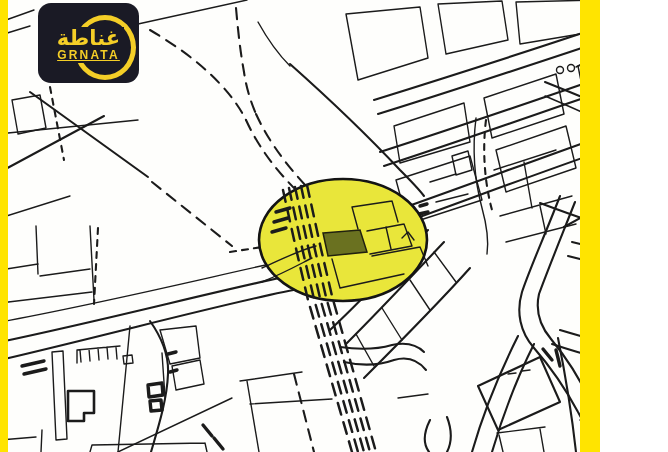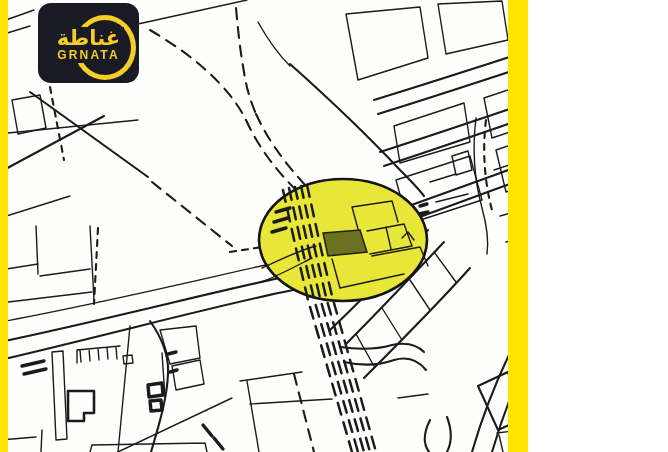--- a/index.html
+++ b/index.html
@@ -1,19 +1,20 @@
 <!DOCTYPE html>
 <html style="--frame-yellow: #FFE400; --badge-background: #1A1A25; --badge-yellow: #F4CE27; --map-background: #FEFEFC; --map-line: #1B1B1B; --highlight-fill: #E9E63A; --highlight-outline: #141414; --highlight-plot-fill: #6A7120; --highlight-plot-outline: #20200f;"><head>
 <meta charset="utf-8">
 <style>
   html,body{margin:0;padding:0;background:#fff;}
   .stage{
-    position:relative;width:528px;height:452px;overflow:hidden;
+    position:relative;width:580px;height:452px;overflow:hidden;
     background:var(--map-background);
     font-family:"DejaVu Sans","Liberation Sans",sans-serif;
+    padding-left:20px;
   }
   svg.map{position:absolute;left:0;top:0;}
   .ln{fill:none;stroke:var(--map-line);stroke-width:2.1;stroke-linecap:round;stroke-linejoin:round;}
   .thin{stroke-width:1.4;}
   .thick{stroke-width:3.4;}
   .dash{stroke-dasharray:11 8;}
   .dash2{stroke-dasharray:6 6;}
   .banddash{stroke-dasharray:12 8;stroke-width:2.5;}
   .frame-bar{position:absolute;top:0;bottom:0;background:var(--frame-yellow);}
   .frame-left{left:0;width:8px;}
@@ -30,20 +31,21 @@
   .logo-ar{
     position:relative;z-index:2;color:var(--badge-yellow);
     background:var(--badge-background);
     font-size:21px;font-weight:bold;line-height:1.05;padding:0 4px;margin-top:4px;
   }
   .logo-en{
     position:relative;z-index:2;color:var(--badge-yellow);
     background:var(--badge-background);
     font-size:12px;font-weight:bold;letter-spacing:2.2px;line-height:1.1;padding:0 2px;
     font-family:"Liberation Sans","DejaVu Sans",sans-serif;
+    text-decoration:underline;
   }
 </style>
 </head>
 <body>
 
 <div class="stage">
 
   <svg class="map" width="668" height="452" viewBox="0 0 668 452">
 
     <g>

